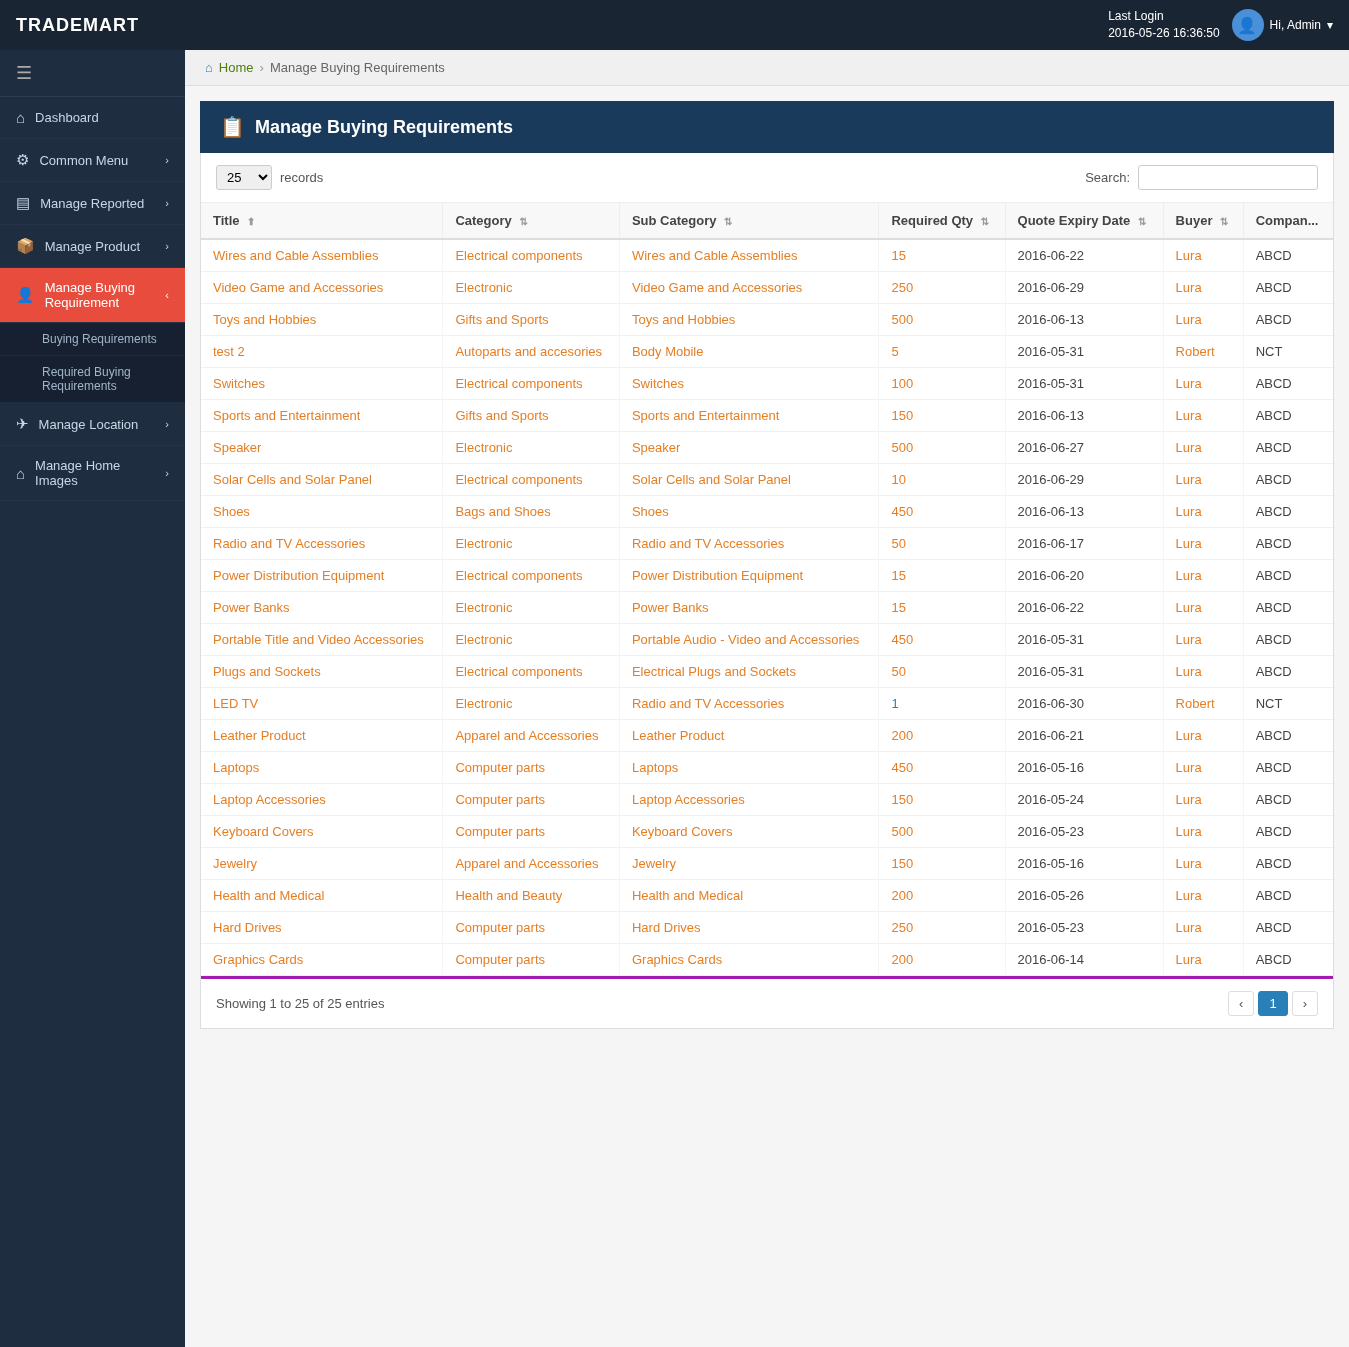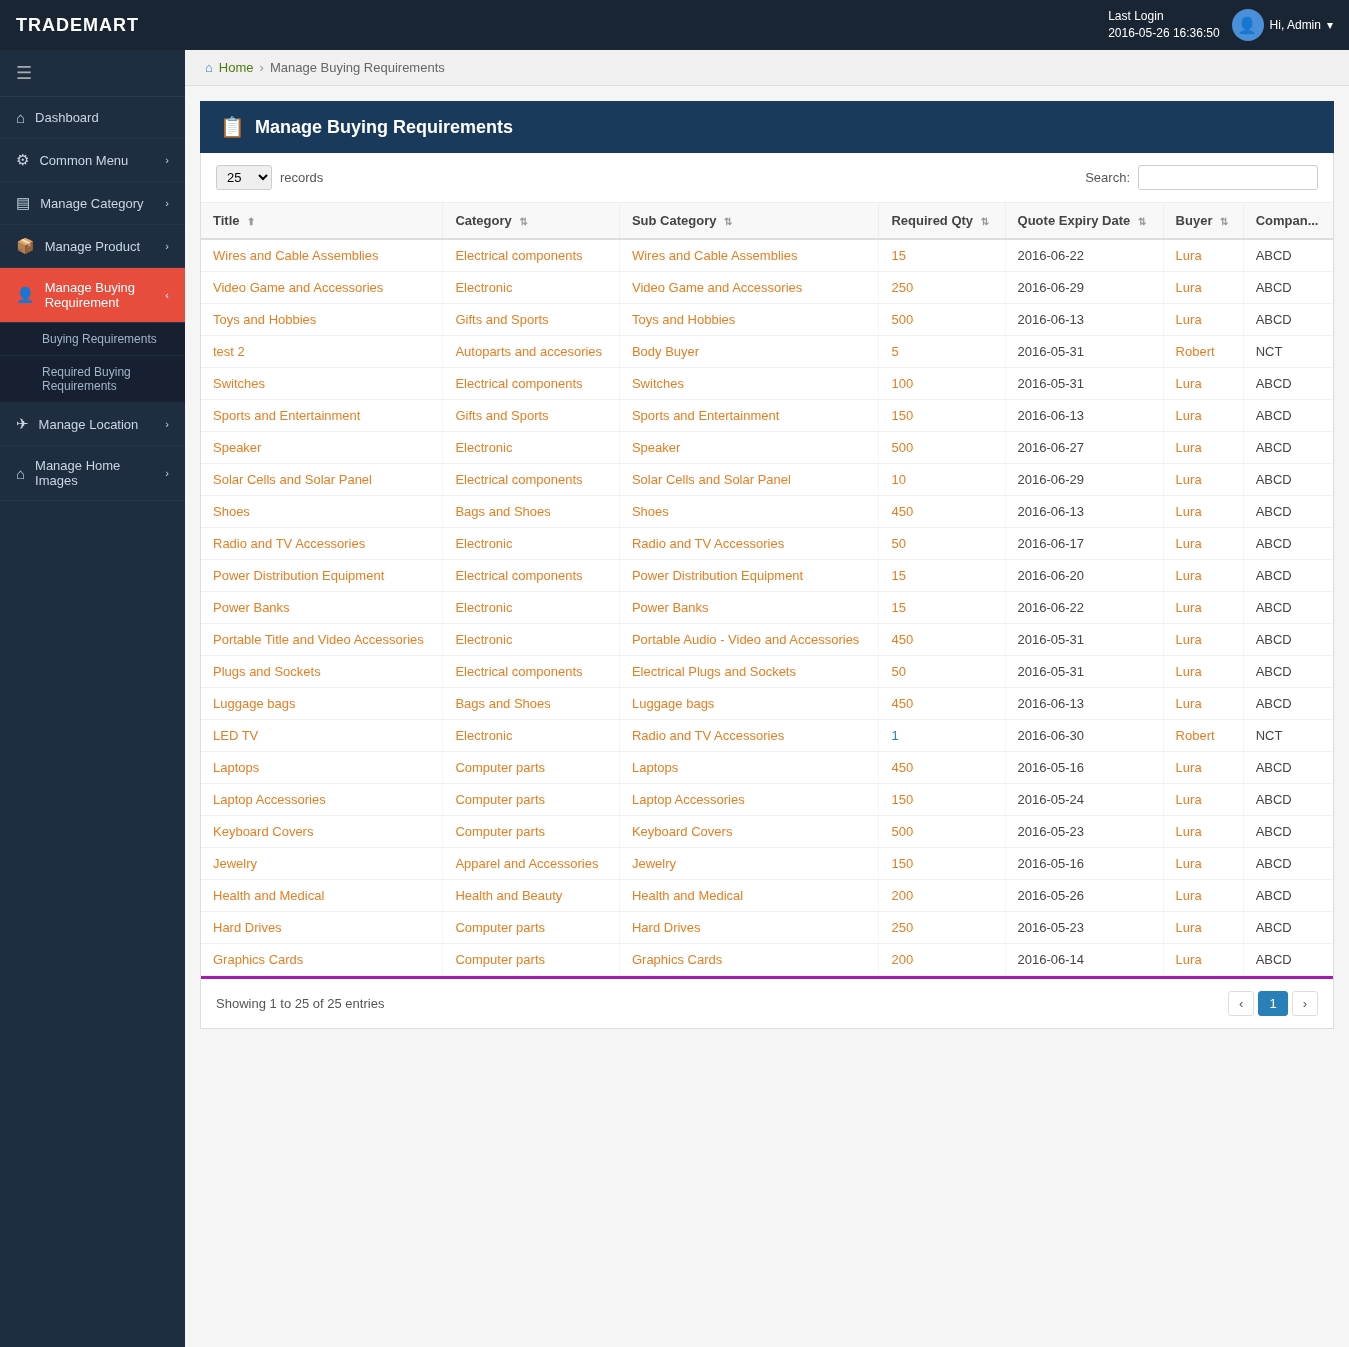--- a/index.html
+++ b/index.html
@@ -206,21 +206,21 @@
     </div>
 
     <div class="sidebar-item">
       <span class="icon">⚙</span>
       <span>Common Menu</span>
       <span class="arrow">›</span>
     </div>
 
     <div class="sidebar-item">
       <span class="icon">▤</span>
-      <span>Manage Category</span>
+      <span>Manage Reported</span>
       <span class="arrow">›</span>
     </div>
 
     <div class="sidebar-item">
       <span class="icon">📦</span>
       <span>Manage Product</span>
       <span class="arrow">›</span>
     </div>
 
     <div class="sidebar-item active">
@@ -333,21 +333,21 @@
     <td style="color:#e67e22;cursor:pointer">Gifts and Sports</td>
     <td style="color:#e67e22;cursor:pointer">Toys and Hobbies</td>
     <td style="color:#e67e22">500</td>
     <td>2016-06-13</td>
     <td style="color:#e67e22">Lura</td>
     <td>ABCD</td>
   </tr>
             <tr>
     <td style="color:#e67e22;cursor:pointer">test 2</td>
     <td style="color:#e67e22;cursor:pointer">Autoparts and accesories</td>
-    <td style="color:#e67e22;cursor:pointer">Body Buyer</td>
+    <td style="color:#e67e22;cursor:pointer">Body Mobile</td>
     <td style="color:#e67e22">5</td>
     <td>2016-05-31</td>
     <td style="color:#e67e22">Robert</td>
     <td>NCT</td>
   </tr>
             <tr>
     <td style="color:#e67e22;cursor:pointer">Switches</td>
     <td style="color:#e67e22;cursor:pointer">Electrical components</td>
     <td style="color:#e67e22;cursor:pointer">Switches</td>
     <td style="color:#e67e22">100</td>
@@ -426,40 +426,40 @@
     <td>2016-05-31</td>
     <td style="color:#e67e22">Lura</td>
     <td>ABCD</td>
   </tr>
             <tr>
     <td style="color:#e67e22;cursor:pointer">Plugs and Sockets</td>
     <td style="color:#e67e22;cursor:pointer">Electrical components</td>
     <td style="color:#e67e22;cursor:pointer">Electrical Plugs and Sockets</td>
     <td style="color:#e67e22">50</td>
     <td>2016-05-31</td>
-    <td style="color:#e67e22">Lura</td>
-    <td>ABCD</td>
-  </tr>
-            <tr>
-    <td style="color:#e67e22;cursor:pointer">Luggage bags</td>
-    <td style="color:#e67e22;cursor:pointer">Bags and Shoes</td>
-    <td style="color:#e67e22;cursor:pointer">Luggage bags</td>
-    <td style="color:#e67e22">450</td>
-    <td>2016-06-13</td>
     <td style="color:#e67e22">Lura</td>
     <td>ABCD</td>
   </tr>
             <tr>
     <td style="color:#e67e22;cursor:pointer">LED TV</td>
     <td style="color:#e67e22;cursor:pointer">Electronic</td>
     <td style="color:#e67e22;cursor:pointer">Radio and TV Accessories</td>
     <td style="color:#2980b9">1</td>
     <td>2016-06-30</td>
     <td style="color:#e67e22">Robert</td>
     <td>NCT</td>
+  </tr>
+            <tr>
+    <td style="color:#e67e22;cursor:pointer">Leather Product</td>
+    <td style="color:#e67e22;cursor:pointer">Apparel and Accessories</td>
+    <td style="color:#e67e22;cursor:pointer">Leather Product</td>
+    <td style="color:#e67e22">200</td>
+    <td>2016-06-21</td>
+    <td style="color:#e67e22">Lura</td>
+    <td>ABCD</td>
   </tr>
             <tr>
     <td style="color:#e67e22;cursor:pointer">Laptops</td>
     <td style="color:#e67e22;cursor:pointer">Computer parts</td>
     <td style="color:#e67e22;cursor:pointer">Laptops</td>
     <td style="color:#e67e22">450</td>
     <td>2016-05-16</td>
     <td style="color:#e67e22">Lura</td>
     <td>ABCD</td>
   </tr>

